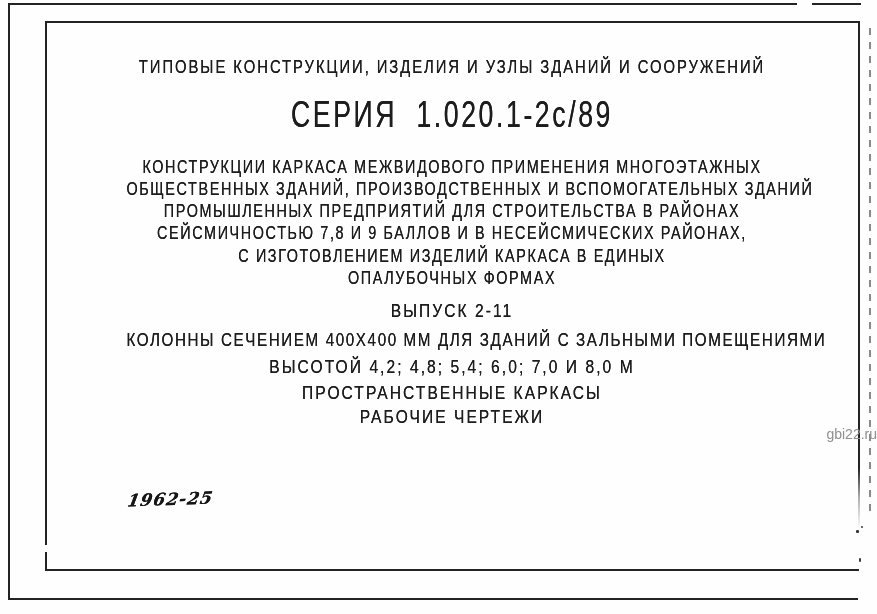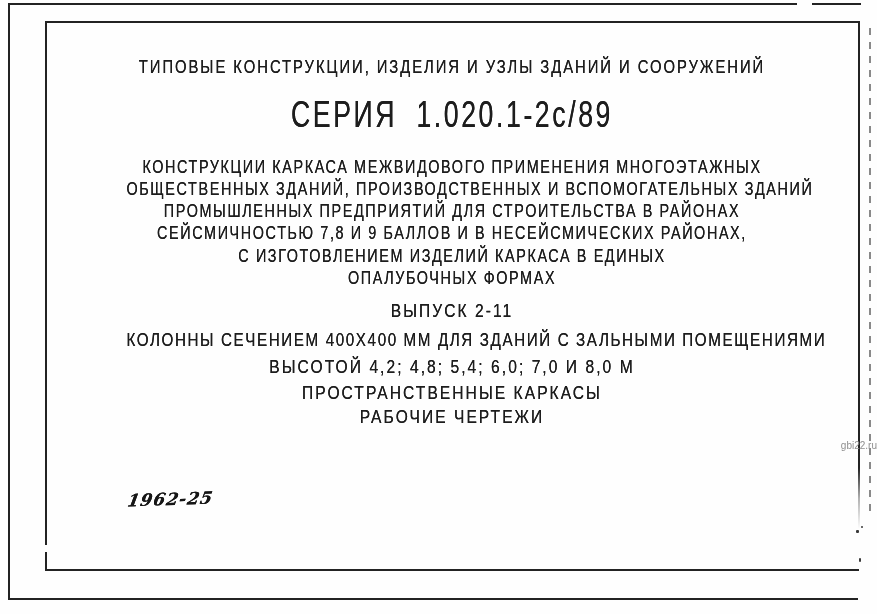--- a/index.html
+++ b/index.html
@@ -57,22 +57,22 @@
   .handwritten{
     position:absolute;left:128px;top:489px;
     font-family:"DejaVu Serif", serif;
     font-style:italic;font-weight:700;font-size:17px;
     letter-spacing:1px;
     transform:skewX(-12deg) rotate(-2deg);
     color:#161616;
     text-shadow:0 0 0.5px currentColor;
   }
   .watermark{
-    position:absolute;right:0px;top:440px;
-    font-size:10px;color:#8f8f8f;
+    position:absolute;right:0px;top:426px;
+    font-size:14px;color:#8f8f8f;
     letter-spacing:0px;
   }
 </style>
 </head>
 <body>
 
 <div class="page">
 
   <div class="line outer-top"></div>
   <div class="line outer-left"></div>

